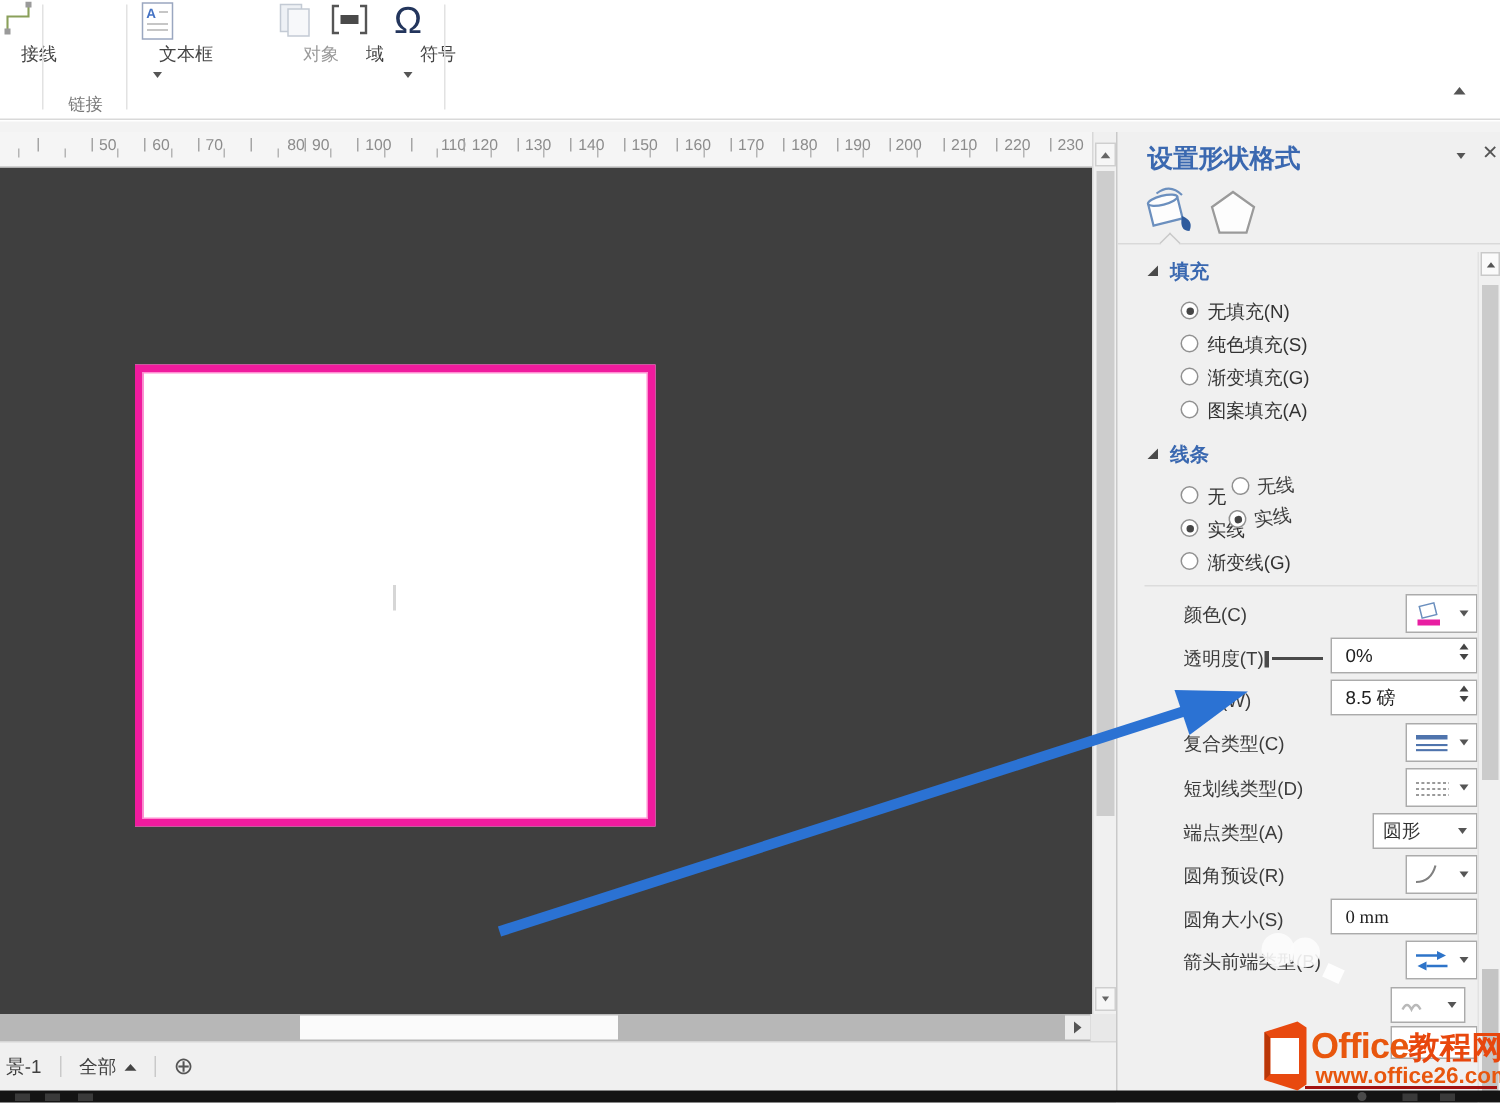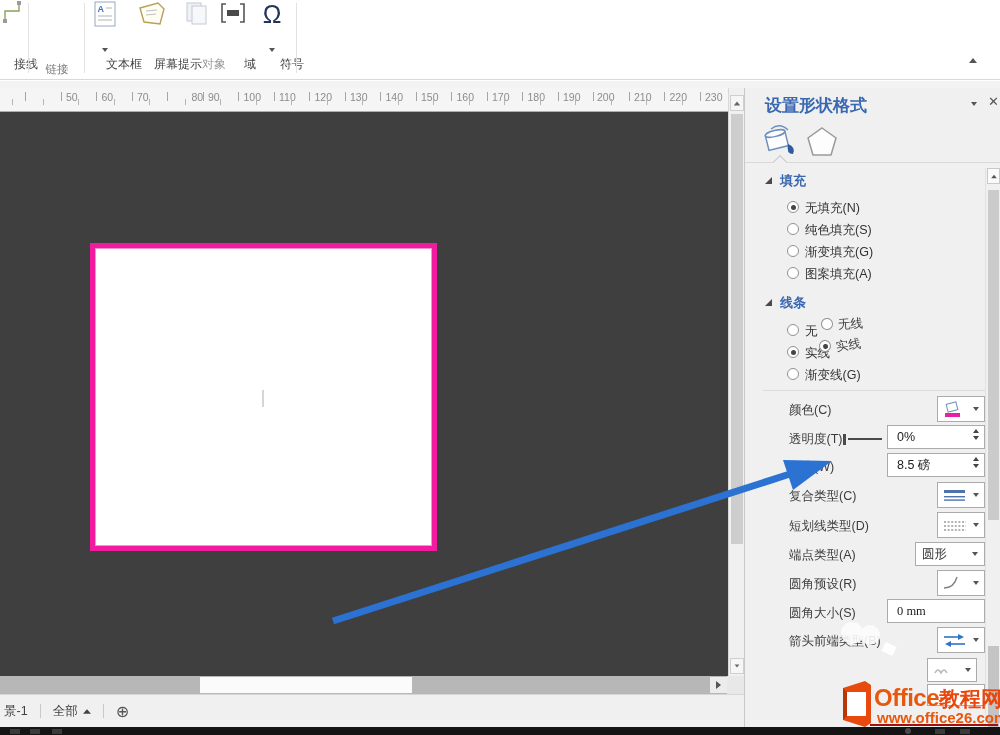--- a/index.html
+++ b/index.html
@@ -6,21 +6,21 @@
   *{box-sizing:border-box;}
   .screen{position:relative;width:1000px;height:735px;overflow:hidden;background:#fff;
           font-family:"Liberation Sans","DejaVu Sans",sans-serif;color:#444;}
   .abs{position:absolute;}
 
   
   .ribbon{left:0;top:0;width:1000px;height:80px;background:#fff;border-bottom:1px solid #d9d9d9;}
   .ribbon-band{left:0;top:81px;width:1000px;height:7px;background:#f3f3f3;}
   .rb-item{position:absolute;top:0;height:78px;text-align:center;cursor:default;}
   .rb-icon{position:absolute;top:1px;left:50%;transform:translateX(-50%);}
-  .rb-label{position:absolute;top:28px;width:100%;font-size:12px;color:#444;white-space:nowrap;margin-top:28px;}
+  .rb-label{position:absolute;top:28px;width:100%;font-size:12px;color:#444;white-space:nowrap;}
   .rb-label.dis{color:#9a9a9a;}
   .rb-group-label{position:absolute;top:62px;font-size:11.5px;color:#7a7a7a;text-align:center;}
   .rb-divider{position:absolute;top:3px;width:1px;height:70px;background:#e2e2e2;}
   .cdown{width:0;height:0;border-left:3.5px solid transparent;border-right:3.5px solid transparent;border-top:4.5px solid #555;}
   .cup{width:0;height:0;border-left:4px solid transparent;border-right:4px solid transparent;border-bottom:5px solid #555;}
   .rb-dd{position:absolute;top:48px;left:50%;transform:translateX(-50%);}
 
   
   .ruler{left:0;top:88px;width:728px;height:24px;background:#f5f5f5;border-bottom:1px solid #aeaeae;overflow:hidden;}
   .tick-label{position:absolute;top:3px;font-size:10.5px;color:#8c8c8c;padding-left:36px;}
@@ -128,30 +128,20 @@
           <text x="4.5" y="11" font-size="9" fill="#4472c4" font-weight="bold" font-family="sans-serif">A</text>
           <line x1="13" y1="7" x2="19" y2="7" stroke="#b3b3b3"></line>
           <line x1="5" y1="15" x2="19" y2="15" stroke="#b3b3b3"></line>
           <line x1="5" y1="19" x2="19" y2="19" stroke="#b3b3b3"></line>
         </svg>
       </span>
       <span class="rb-label">文本框</span>
       <span class="rb-dd cdown"></span>
     </div>
 
-    <div class="rb-item" style="left:124px;width:54px;">
-      <span class="rb-icon">
-        <svg width="32" height="26" viewBox="0 0 32 26">
-          <polygon points="5,7 23,2 29,8 25,23 9,21" fill="#fffdf2" stroke="#b5a15a" stroke-width="1.4"></polygon>
-          <line x1="11" y1="10" x2="22" y2="9" stroke="#c0c0c0"></line>
-          <line x1="11" y1="14" x2="21" y2="13" stroke="#c0c0c0"></line>
-        </svg>
-      </span>
-      <span class="rb-label">屏幕提示</span>
-    </div>
 
     <div class="rb-item" style="left:180px;width:34px;">
       <span class="rb-icon">
         <svg width="26" height="26" viewBox="0 0 26 26">
           <rect x="3" y="2" width="14" height="18" fill="#eef1f5" stroke="#c3cad4"></rect>
           <rect x="8" y="5" width="14" height="18" fill="#f7f8fa" stroke="#c3cad4"></rect>
         </svg>
       </span>
       <span class="rb-label dis">对象</span>
     </div>
@@ -194,21 +184,21 @@
       <div class="tick-major" style="left: 131.5px;"></div>
       <div class="tick-label" style="left: 136.5px; margin-left: 19px;">80</div>
       <div class="tick-minor" style="left: 149.25px;"></div>
       <div class="tick-major" style="left: 167px;"></div>
       <div class="tick-label" style="left: 172px;">90</div>
       <div class="tick-minor" style="left: 184.75px;"></div>
       <div class="tick-major" style="left: 202.5px;"></div>
       <div class="tick-label" style="left: 207.5px;">100</div>
       <div class="tick-minor" style="left: 220.25px;"></div>
       <div class="tick-major" style="left: 238px;"></div>
-      <div class="tick-label" style="left: 243px;">110</div>
+      <div class="tick-label" style="left: 258px;">110</div>
       <div class="tick-minor" style="left: 255.75px;"></div>
       <div class="tick-major" style="left: 273.5px;"></div>
       <div class="tick-label" style="left: 278.5px;">120</div>
       <div class="tick-minor" style="left: 291.25px;"></div>
       <div class="tick-major" style="left: 309px;"></div>
       <div class="tick-label" style="left: 314px;">130</div>
       <div class="tick-minor" style="left: 326.75px;"></div>
       <div class="tick-major" style="left: 344.5px;"></div>
       <div class="tick-label" style="left: 349.5px;">140</div>
       <div class="tick-minor" style="left: 362.25px;"></div>

